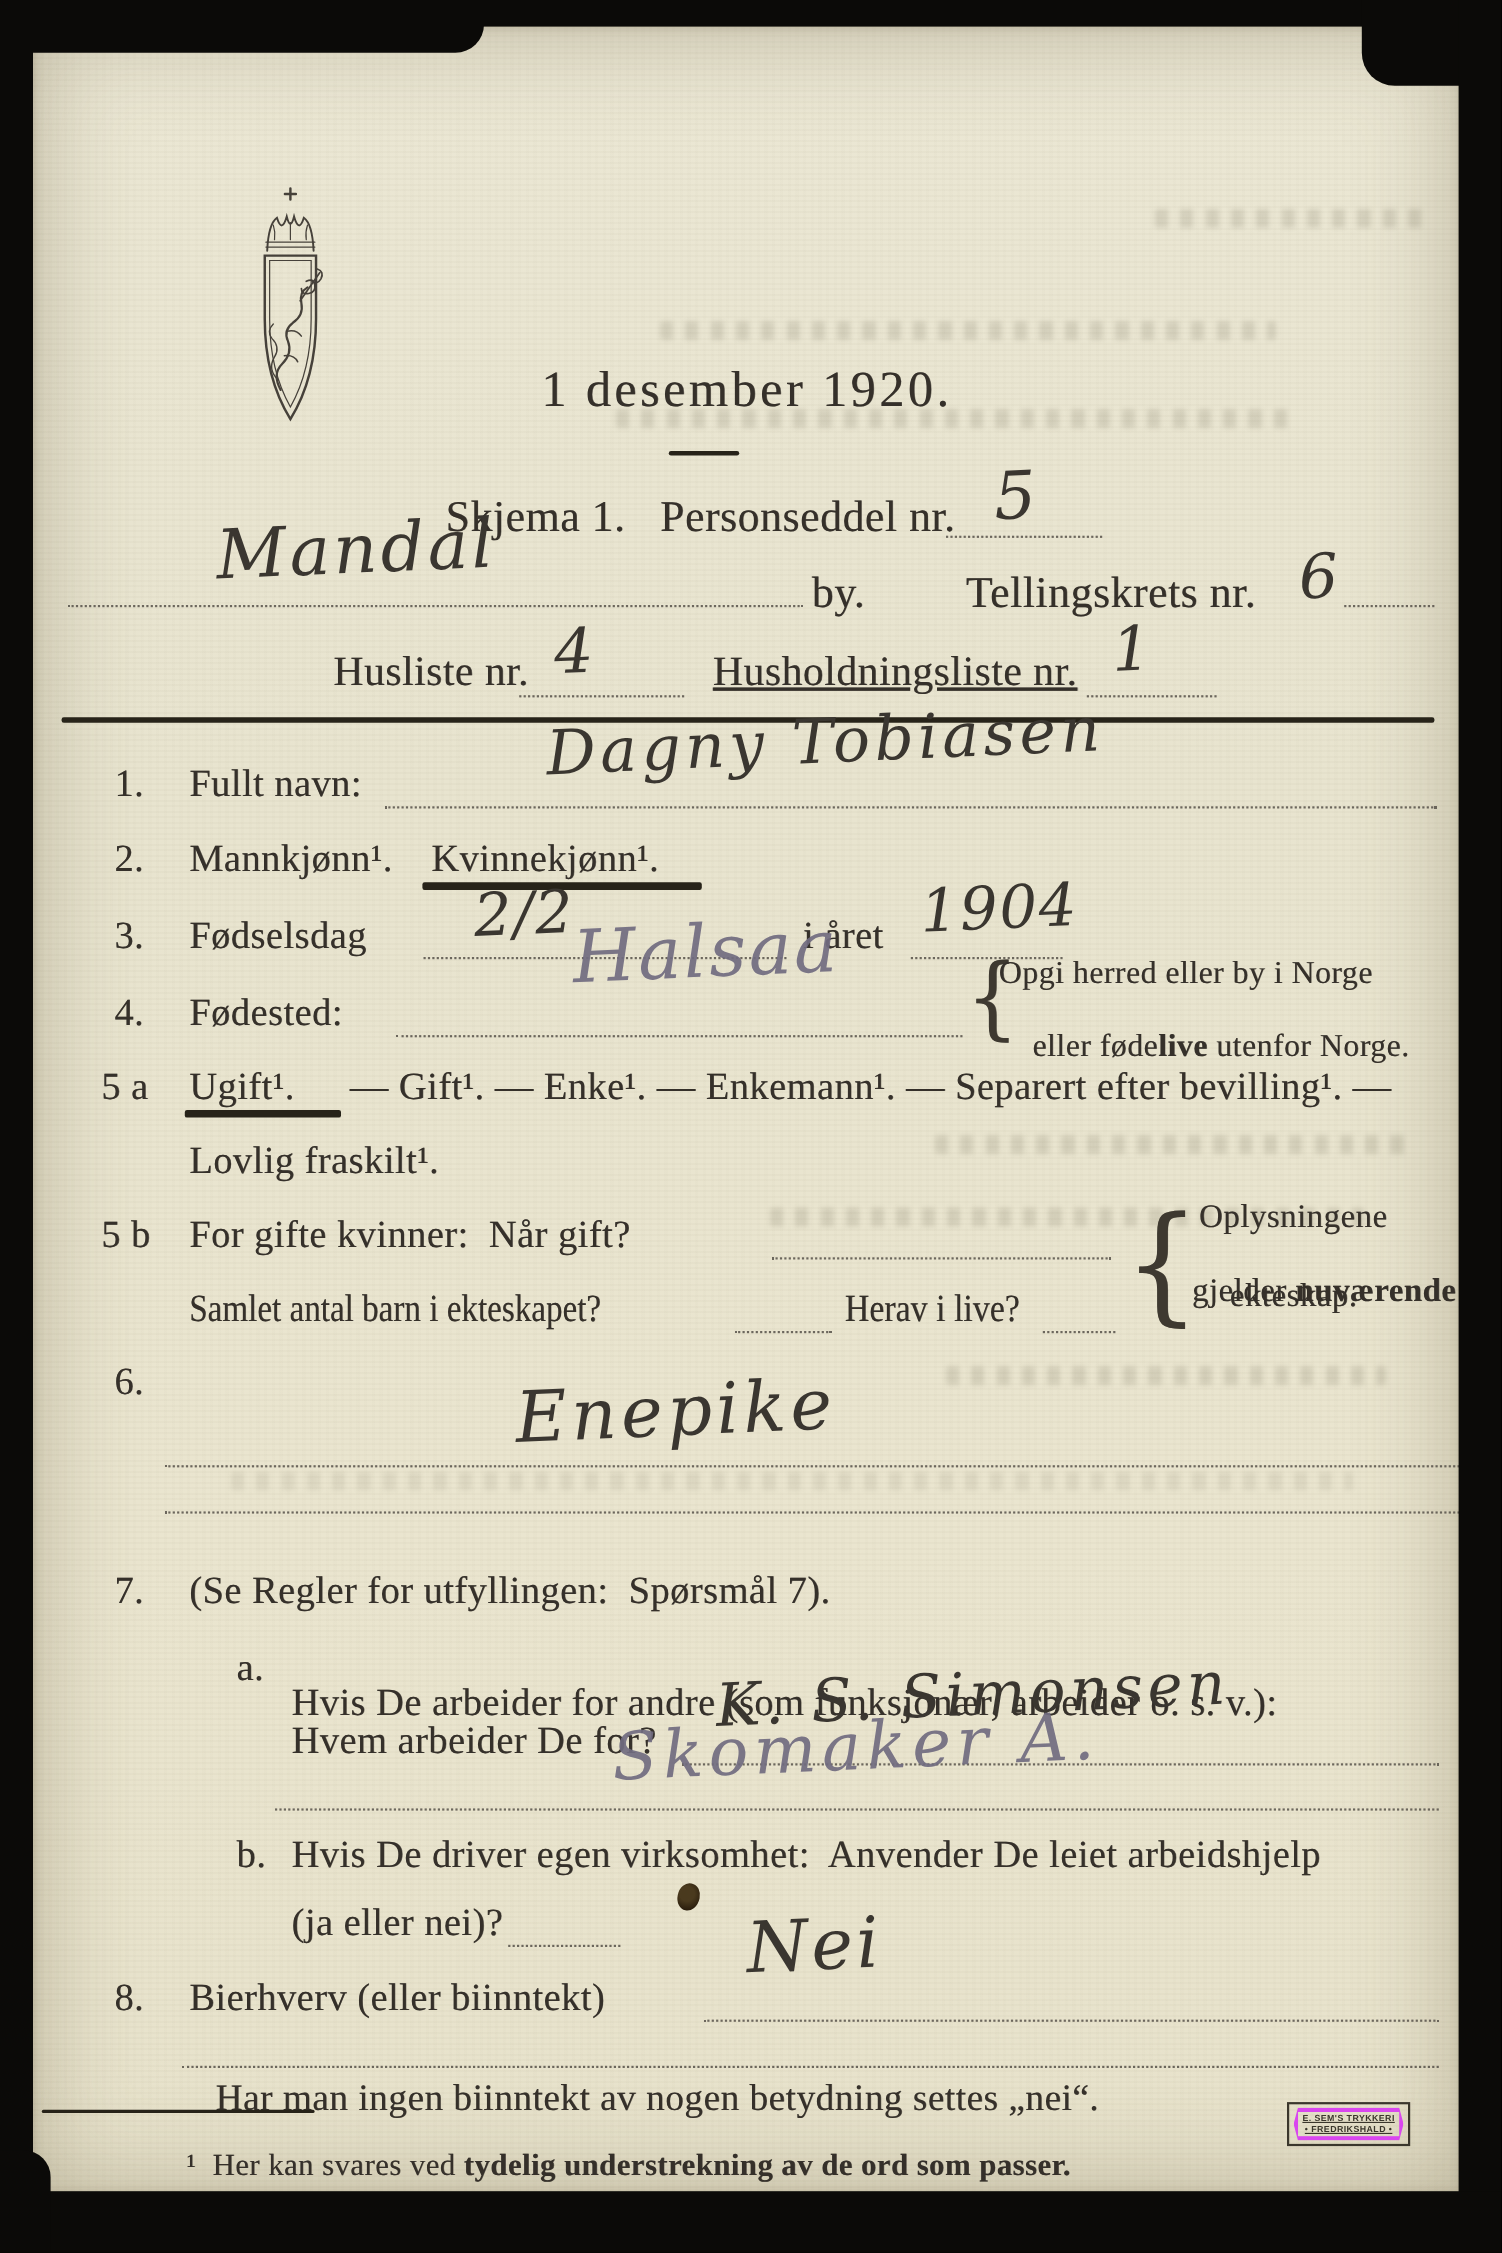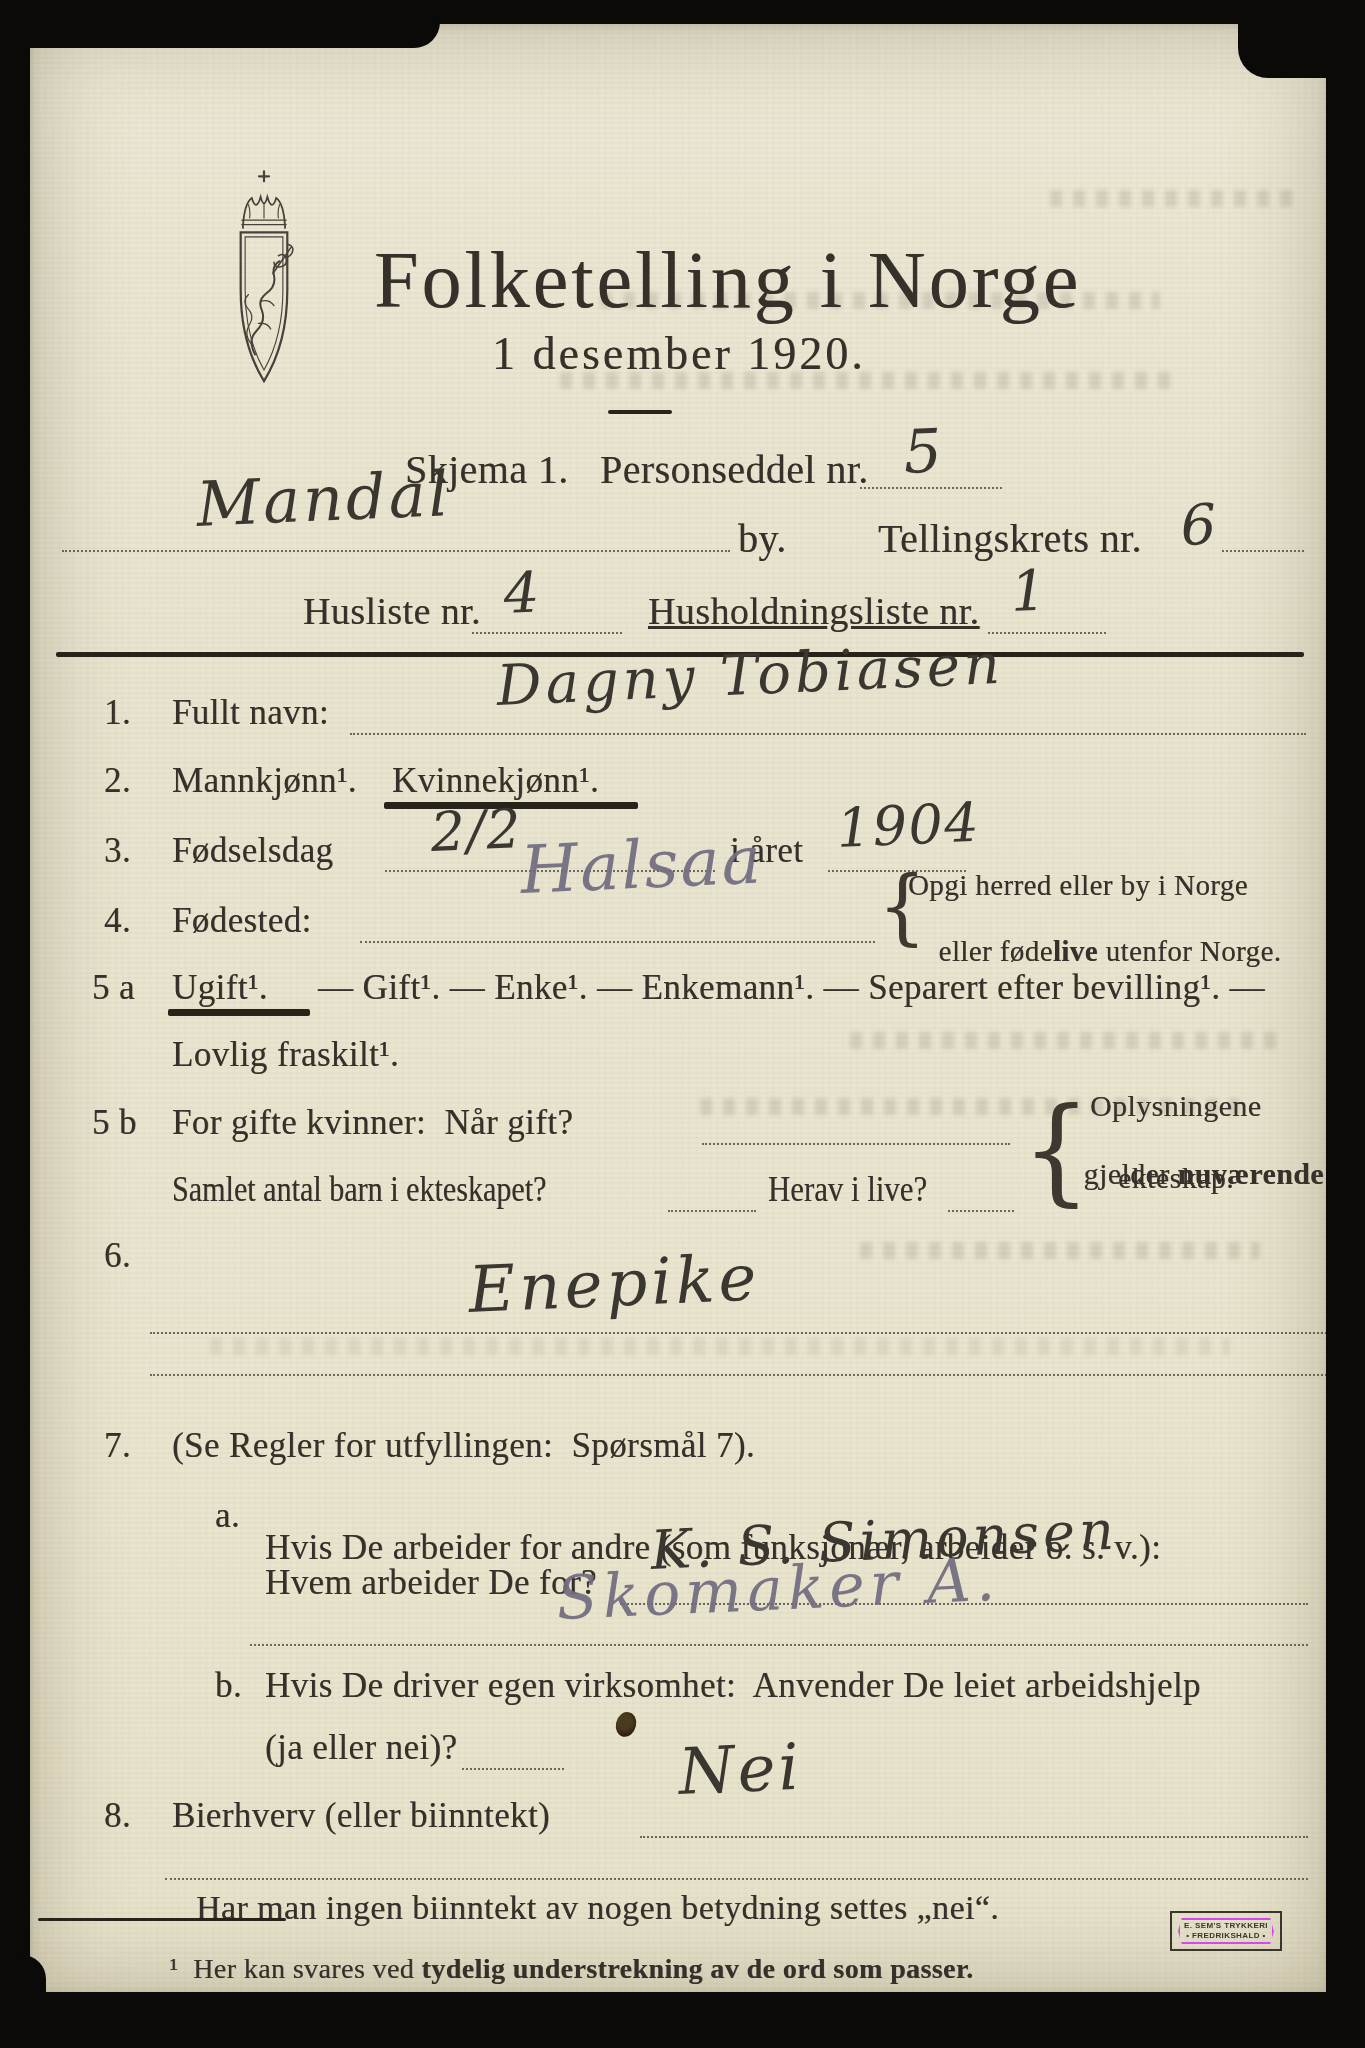--- a/index.html
+++ b/index.html
@@ -27,24 +27,24 @@
   .blk{position:absolute;background:var(--black);z-index:8;}
   .brace{position:absolute;font-family:"DejaVu Serif",serif;color:#3e3930;z-index:4;
          transform:scaleY(1.08);transform-origin:left top;text-shadow:.3px 0 0 rgba(60,55,45,.5);}
   b{font-weight:bold;}
   .cx{letter-spacing:0;}
   #blot{position:absolute;left:616px;top:1712px;width:20px;height:25px;border-radius:50% 46% 52% 48%;
         background:radial-gradient(circle at 40% 40%, #4a3a1e 0 35%, #2b1e0d 75%);
         transform:rotate(12deg);z-index:5;}
   #stamp{position:absolute;left:1170px;top:1911px;width:108px;height:36px;z-index:5;
          border:2px solid #3a362c;display:flex;align-items:center;justify-content:center;}
-  #stamp .in{border:2px solid #d946ef;padding:1px 4px;text-align:center;
+  #stamp .in{border:4px solid #d946ef;padding:1px 4px;text-align:center;
          font-family:"Liberation Sans","DejaVu Sans",sans-serif;color:#3a362c;
          font-size:8px;line-height:1.25;font-weight:bold;letter-spacing:.4px;white-space:nowrap;
-         clip-path:polygon(4% 0,96% 0,100% 50%,96% 100%,4% 100%,0 50%);}
+         clip-path:polygon(4% 0,96% 0,100% 50%,96% 100%,4% 100%,0 50%);text-decoration:underline;}
   svg.coa{position:absolute;z-index:4;}
 </style>
 </head>
 <body>
 
 <div id="page">
   <div id="paper"></div>
 
   <div class="ghost" style="left:600px;top:292px;width:560px;"></div>
   <div class="ghost" style="left:560px;top:372px;width:620px;"></div>
@@ -61,21 +61,20 @@
     <path d="M36,33 q2,6 1,12 M50,31 q0,7 0,14 M64,33 q-2,6 -1,12" stroke-width="1"></path>
     <path d="M29,58 h42 v52 q0,48 -21,82 q-21,-34 -21,-82 Z" stroke-width="2"></path>
     <path d="M33,62 h34 v48 q0,42 -17,72 q-17,-30 -17,-72 Z" stroke-width="1"></path>
     <path d="M42,168 q-7,-13 1,-21 q9,-9 5,-19 q-4,-9 4,-15 q9,-6 7,-16 q-2,-9 5,-13" stroke-width="1.8"></path>
     <path d="M63,79 q6,-3 7,3 q1,6 -5,7 q-6,1 -6,-4" stroke-width="1.4"></path>
     <path d="M58,95 L74,72 M72,69 q6,2 3,8 q-3,5 -7,2" stroke-width="1.4"></path>
     <path d="M47,120 q8,-2 12,4 M45,140 q8,-1 11,5" stroke-width="1.2"></path>
     <path d="M40,160 q-9,-9 -3,-19 q5,-8 -2,-15 q-5,-6 1,-12" stroke-width="1.1"></path>
   </svg>
 
-  <div class="t" style="left:374px;top:238px;font-size:80px;letter-spacing:3px;">Folketelling i Norge</div>
   <div class="t" style="left:492px;top:330px;font-size:46px;letter-spacing:3px;">1 desember 1920.</div>
   <div class="bar" style="left:608px;top:410px;width:64px;height:4px;"></div>
 
   <div class="t" style="left:405px;top:449px;font-size:40px;">Skjema 1.</div>
   <div class="t" style="left:600px;top:449px;font-size:40px;">Personseddel nr.</div>
   <div class="dot" style="left:860px;top:487px;width:142px;"></div>
   <div class="hand" style="left:905px;top:422px;font-size:60px;">5</div>
 
   <div class="hand" style="left:198px;top:474px;font-size:62px;letter-spacing:3px;">Mandal</div>
   <div class="dot" style="left:62px;top:550px;width:668px;"></div>

